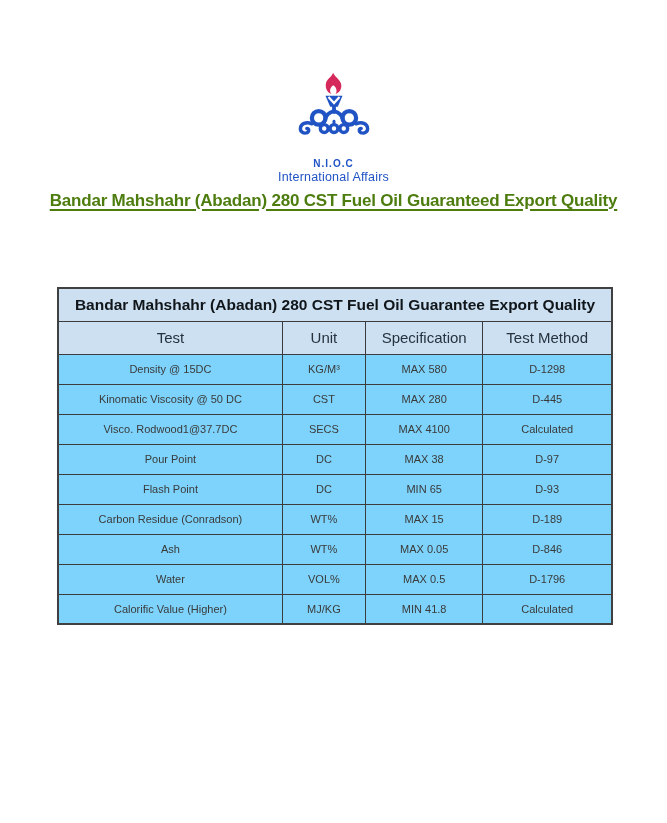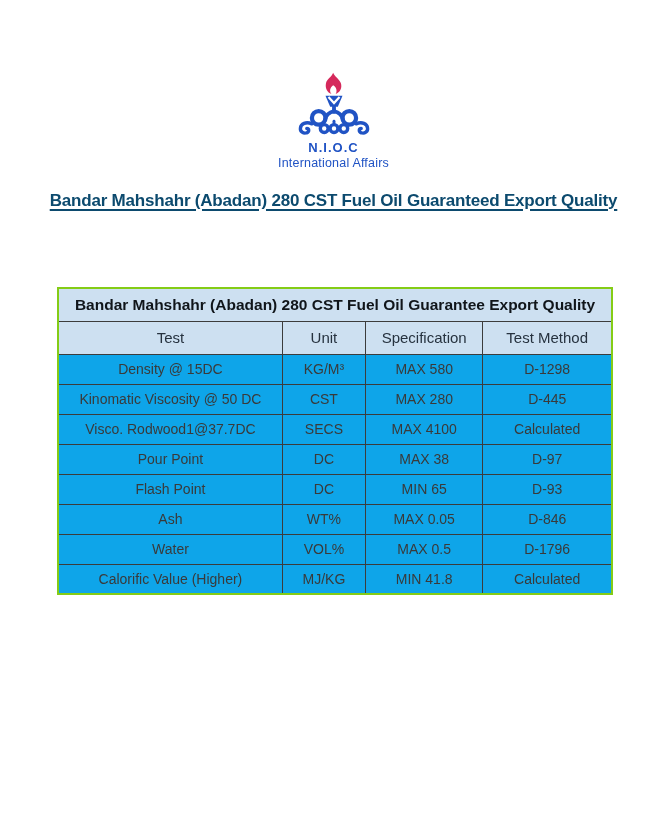--- a/index.html
+++ b/index.html
@@ -15,60 +15,60 @@
   }
   .page{position:absolute;inset:0;background:#ffffff;}
 
   
   .logo{
     position:absolute;top:72px;left:50%;transform:translateX(-50%);
     width:140px;text-align:center;
   }
   .logo svg{display:block;margin:0 auto;width:116px;height:68px;}
   .logo-line1{
-    font-weight:bold;font-size:13px;letter-spacing:1px;color:var(--blue);
-    margin-top:0;
+    font-weight:bold;font-size:10px;letter-spacing:1px;color:var(--blue);
+    margin-top:18px;
   }
   .logo-line2{
     font-weight:normal;font-size:12.5px;color:var(--blue);
     margin-top:1px;letter-spacing:0.2px;
   }
   .flame{fill:var(--flame);}
   .blue-fill{fill:var(--blue);}
   .blue-stroke{fill:none;stroke:var(--blue);stroke-linecap:round;}
 
   
   .doc-title{
     position:absolute;top:191px;left:0;width:100%;
-    text-align:center;font-size:17px;font-weight:bold;color:#0c4a6e;
+    text-align:center;font-size:17px;font-weight:bold;color:#4d7c0f;
     text-decoration:underline;text-decoration-thickness:2px;text-underline-offset:3px;
     letter-spacing:-0.2px;
   }
 
   
   table.spec-table{
     position:absolute;top:287px;left:57px;width:556px;
     border-collapse:collapse;table-layout:fixed;
-    border:2px solid #84cc16;
+    border:2px solid #404040;
   }
   table.spec-table th, table.spec-table td{
     border:1px solid #3c3c3c;
     text-align:center;vertical-align:middle;
     overflow:hidden;white-space:nowrap;
   }
   tr.t-title-row th{
     background:var(--header-bg);
     height:33px;font-size:15.5px;font-weight:bold;color:#10151a;
   }
   tr.t-cols-row th{
     background:var(--header-bg);
     height:33px;font-size:15px;font-weight:normal;color:#26323f;margin-left:43px;
   }
   tbody tr td{
-    height:30px;font-size:14px;color:#3a3a3a;background:#0ea5e9;
+    height:30px;font-size:11px;color:#3a3a3a;background:#7dd3fc;
   }
 </style>
 </head>
 <body>
 
 <div class="page">
 
   <div class="logo">
     <svg viewBox="0 0 120 80" aria-hidden="true">
 
@@ -141,20 +141,26 @@
           <td>MAX 38</td>
           <td>D-97</td>
         </tr>
         <tr>
           <td>Flash Point</td>
           <td>DC</td>
           <td>MIN 65</td>
           <td>D-93</td>
         </tr>
         <tr>
+          <td>Carbon Residue (Conradson)</td>
+          <td>WT%</td>
+          <td>MAX 15</td>
+          <td>D-189</td>
+        </tr>
+        <tr>
           <td>Ash</td>
           <td>WT%</td>
           <td>MAX 0.05</td>
           <td>D-846</td>
         </tr>
         <tr>
           <td>Water</td>
           <td>VOL%</td>
           <td>MAX 0.5</td>
           <td>D-1796</td>

